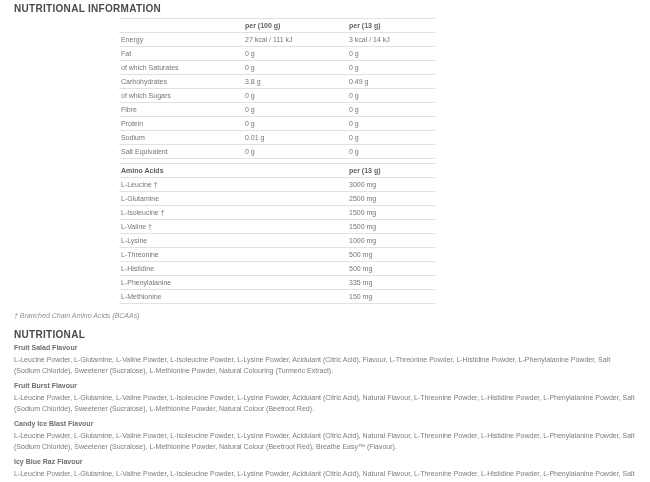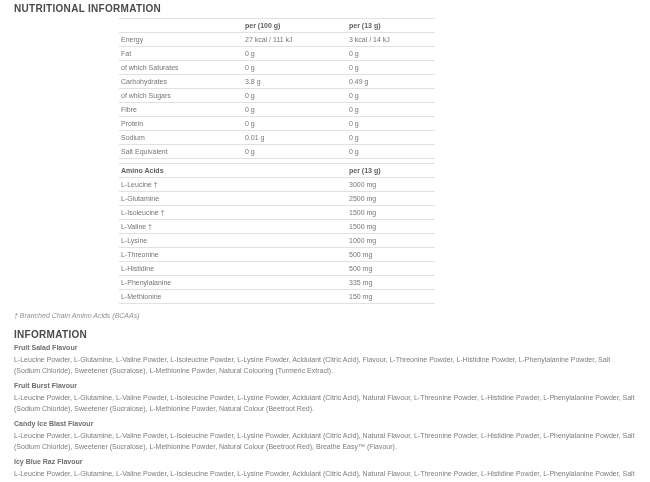--- a/index.html
+++ b/index.html
@@ -150,21 +150,21 @@
       <tr>
         <td>L-Methionine</td>
         <td>150 mg</td>
       </tr>
     </tbody>
       </table>
   </div>
 
   <p class="footnote">† Branched Chain Amino Acids (BCAAs)</p>
 
-  <h2 class="section-title title-ingredients">INFORMATION</h2>
+  <h2 class="section-title title-ingredients">NUTRITIONAL</h2>
 
   <div class="flavours">
     <div class="flavour">
       <p class="flavour-name">Fruit Salad Flavour</p>
       <p class="flavour-text">L-Leucine Powder, L-Glutamine, L-Valine Powder, L-Isoleucine Powder, L-Lysine Powder, Acidulant (Citric Acid), Flavour, L-Threonine Powder, L-Histidine Powder, L-Phenylalanine Powder, Salt (Sodium Chloride), Sweetener (Sucralose), L-Methionine Powder, Natural Colouring (Turmeric Extract).</p>
     </div>
     <div class="flavour">
       <p class="flavour-name">Fruit Burst Flavour</p>
       <p class="flavour-text">L-Leucine Powder, L-Glutamine, L-Valine Powder, L-Isoleucine Powder, L-Lysine Powder, Acidulant (Citric Acid), Natural Flavour, L-Threonine Powder, L-Histidine Powder, L-Phenylalanine Powder, Salt (Sodium Chloride), Sweetener (Sucralose), L-Methionine Powder, Natural Colour (Beetroot Red).</p>
     </div>

